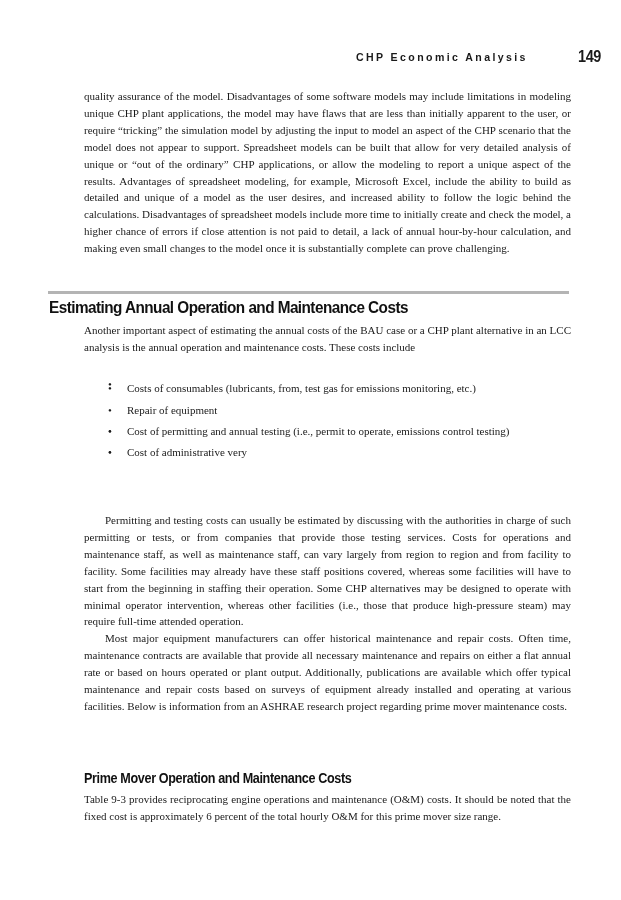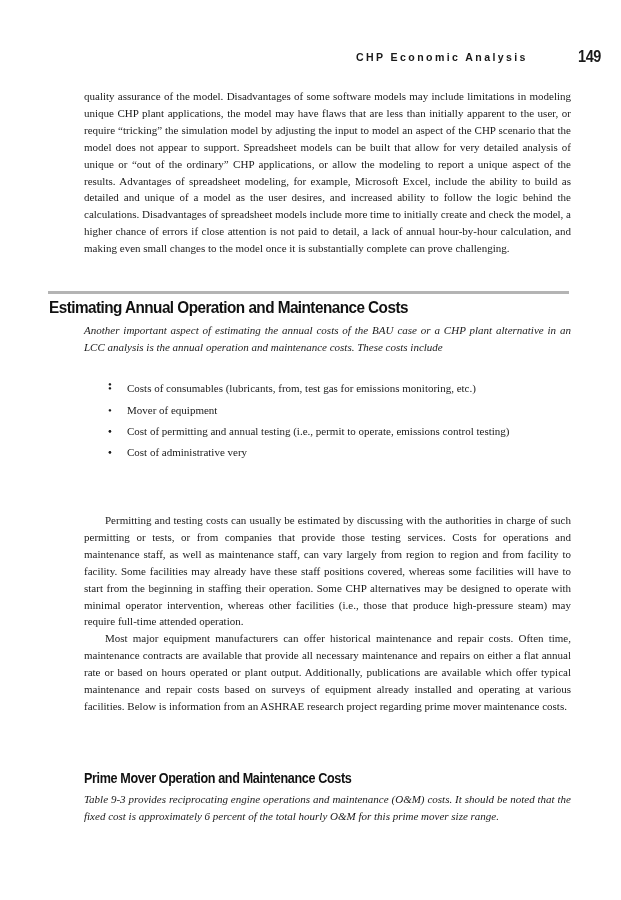--- a/index.html
+++ b/index.html
@@ -58,38 +58,38 @@
   </div>
 
   <div class="block body-text" style="top:88px;">
     <p>quality assurance of the model. Disadvantages of some software models may include limitations in modeling unique CHP plant applications, the model may have flaws that are less than initially apparent to the user, or require “tricking” the simulation model by adjusting the input to model an aspect of the CHP scenario that the model does not appear to support. Spreadsheet models can be built that allow for very detailed analysis of unique or “out of the ordinary” CHP applications, or allow the modeling to report a unique aspect of the results. Advantages of spreadsheet modeling, for example, Microsoft Excel, include the ability to build as detailed and unique of a model as the user desires, and increased ability to follow the logic behind the calculations. Disadvantages of spreadsheet models include more time to initially create and check the model, a higher chance of errors if close attention is not paid to detail, a lack of annual hour-by-hour calculation, and making even small changes to the model once it is substantially complete can prove challenging.</p>
   </div>
 
   <div class="rule"></div>
 
   <div class="section-heading">Estimating Annual Operation and Maintenance Costs</div>
 
-  <div class="block body-text" style="top:322px;font-style:italic;">
+  <div class="block body-text" style="top:322px;">
     <p>Another important aspect of estimating the annual costs of the BAU case or a CHP plant alternative in an LCC analysis is the annual operation and maintenance costs. These costs include</p>
   </div>
 
   <ul class="bullets body-text">
     <li><span class="bullet-dot">•</span></li>
     <li><span class="bullet-dot">•</span><span>Costs of consumables (lubricants, from, test gas for emissions monitoring, etc.)</span></li>
-    <li><span class="bullet-dot">•</span><span>Mover of equipment</span></li>
+    <li><span class="bullet-dot">•</span><span>Repair of equipment</span></li>
     <li><span class="bullet-dot">•</span></li>
     <li><span class="bullet-dot">•</span><span>Cost of permitting and annual testing (i.e., permit to operate, emissions control testing)</span></li>
     <li><span class="bullet-dot">•</span></li>
     <li><span class="bullet-dot">•</span><span>Cost of administrative very</span></li>
   </ul>
 
   <div class="block body-text" style="top:512px;">
     <p class="indent">Permitting and testing costs can usually be estimated by discussing with the authorities in charge of such permitting or tests, or from companies that provide those testing services. Costs for operations and maintenance staff, as well as maintenance staff, can vary largely from region to region and from facility to facility. Some facilities may already have these staff positions covered, whereas some facilities will have to start from the beginning in staffing their operation. Some CHP alternatives may be designed to operate with minimal operator intervention, whereas other facilities (i.e., those that produce high-pressure steam) may require full-time attended operation.</p>
     <p class="indent">Most major equipment manufacturers can offer historical maintenance and repair costs. Often time, maintenance contracts are available that provide all necessary maintenance and repairs on either a flat annual rate or based on hours operated or plant output. Additionally, publications are available which offer typical maintenance and repair costs based on surveys of equipment already installed and operating at various facilities. Below is information from an ASHRAE research project regarding prime mover maintenance costs.</p>
   </div>
 
   <div class="sub-heading">Prime Mover Operation and Maintenance Costs</div>
 
-  <div class="block body-text" style="top:791px;font-style:italic;">
+  <div class="block body-text" style="top:791px;">
     <p>Table 9-3 provides reciprocating engine operations and maintenance (O&amp;M) costs. It should be noted that the fixed cost is approximately 6 percent of the total hourly O&amp;M for this prime mover size range.</p>
   </div>
 
 </div>
 
 </body></html>

